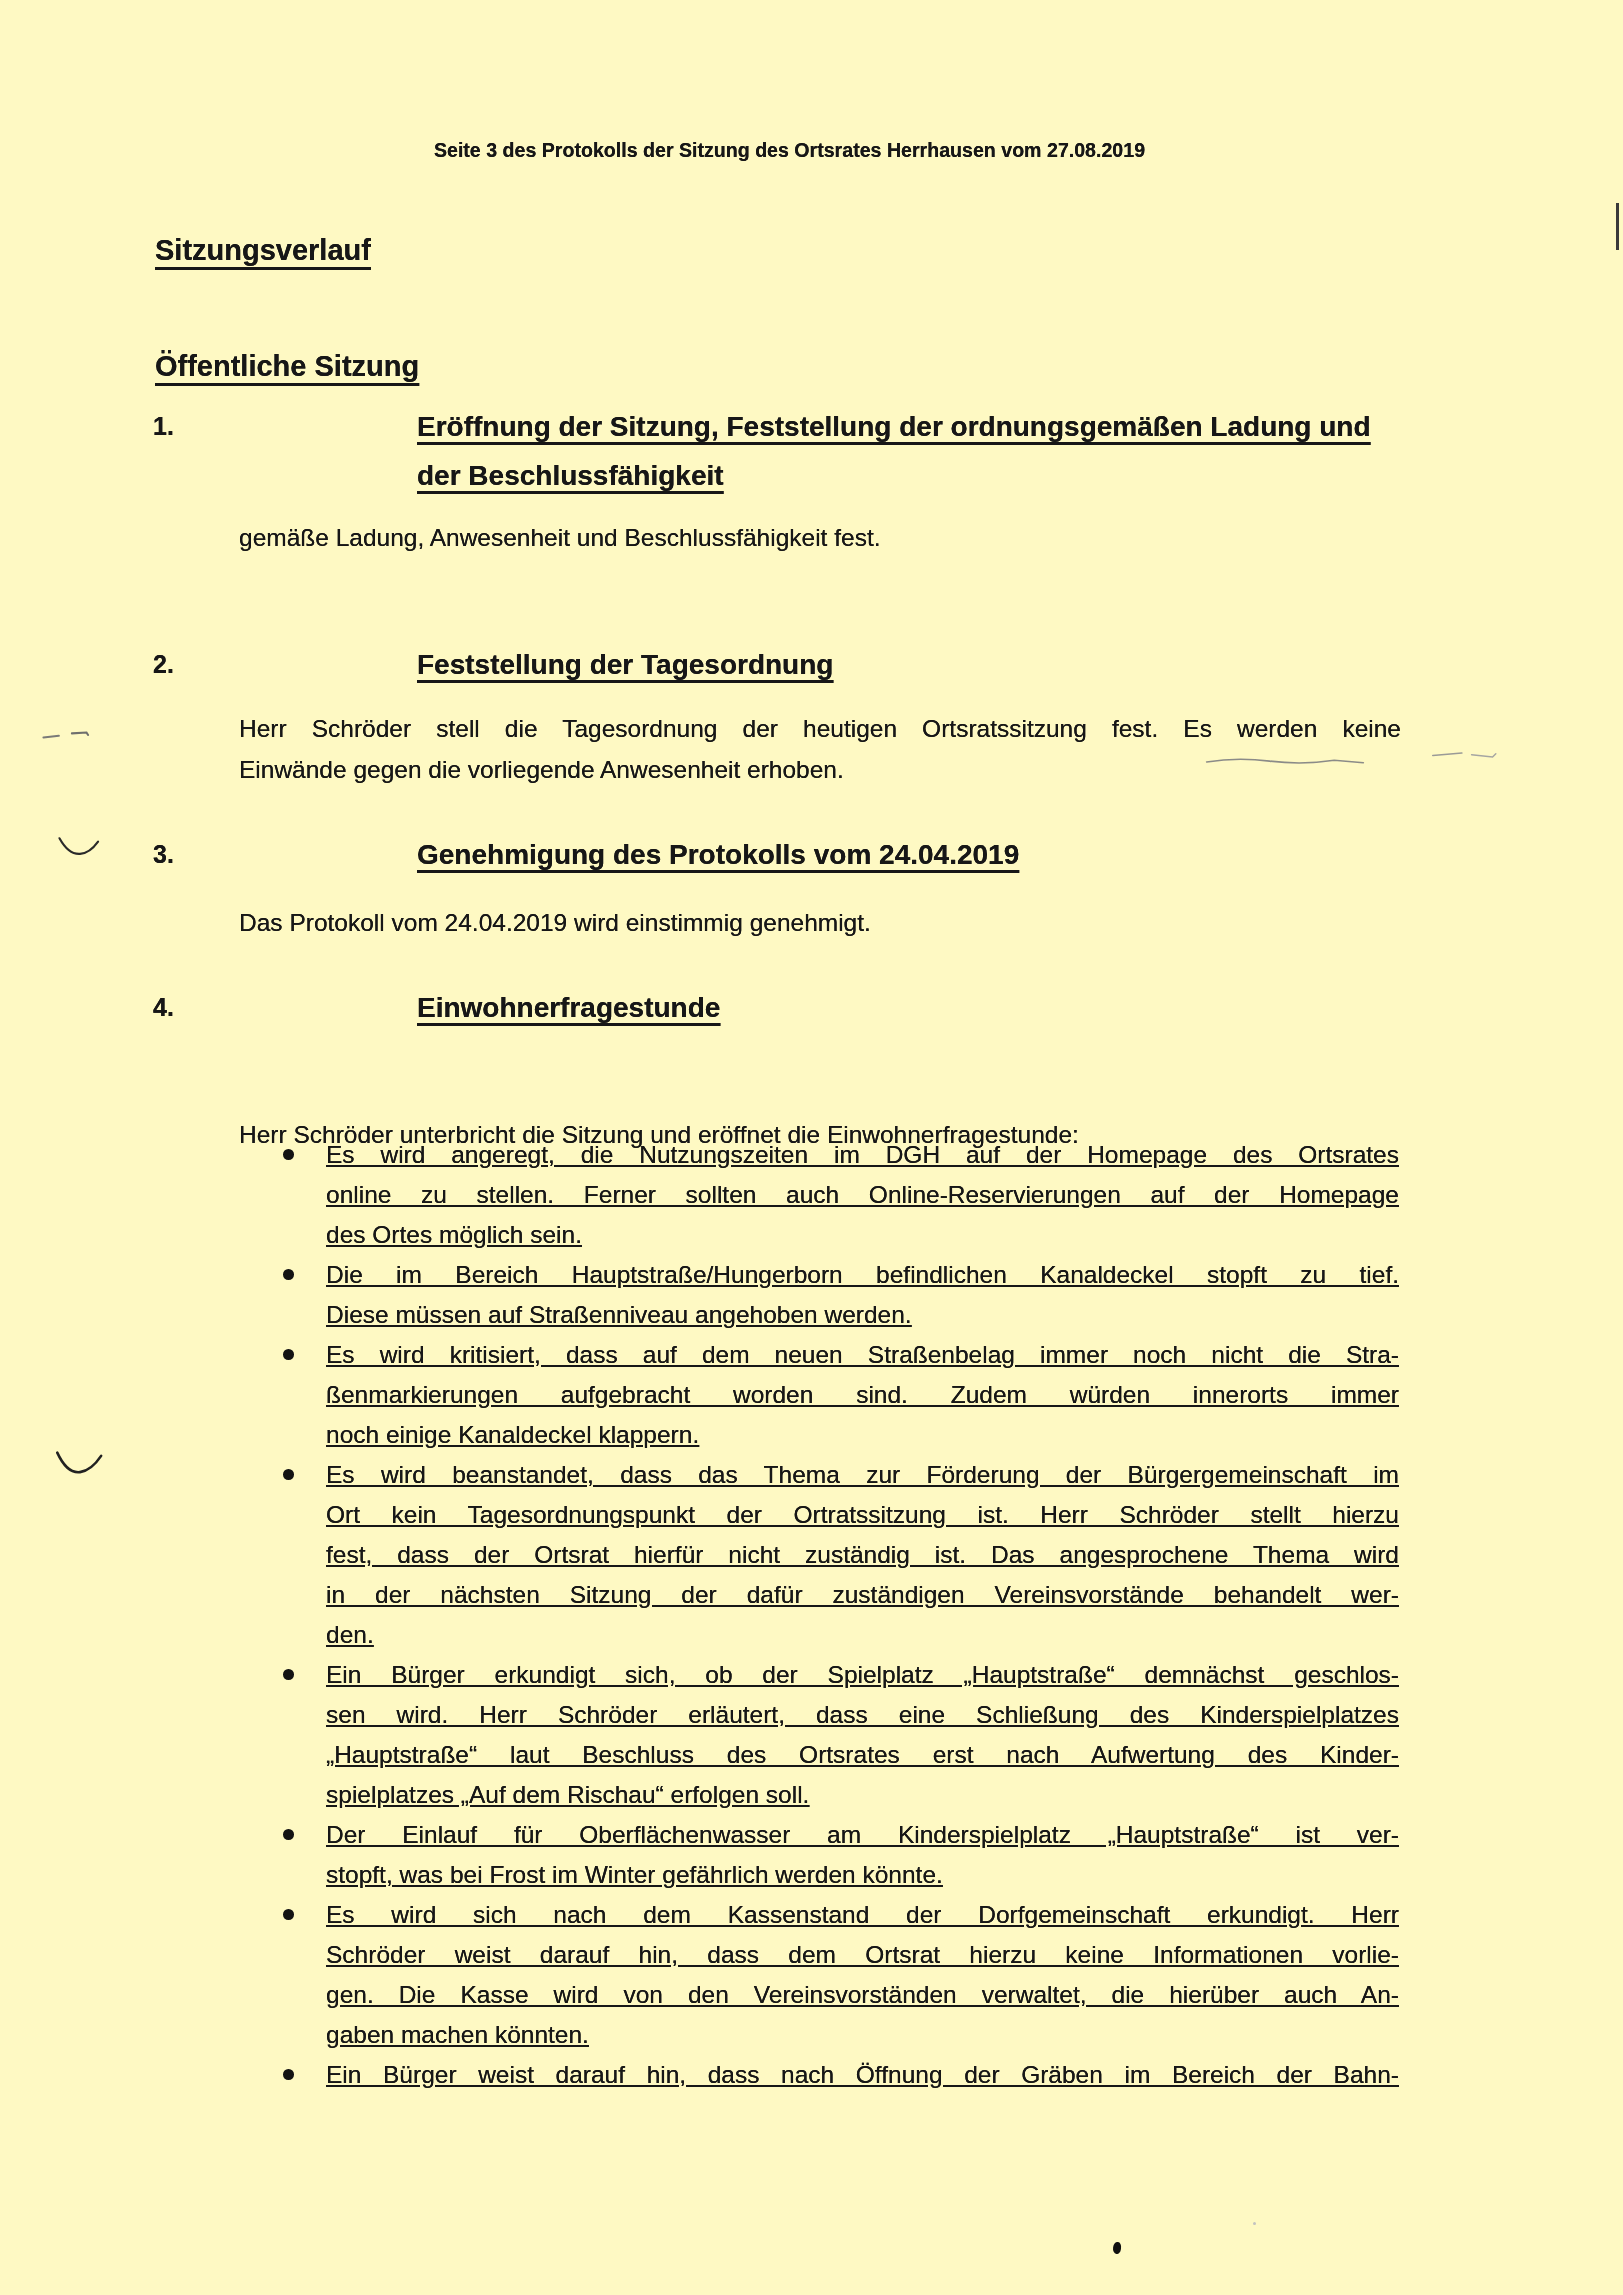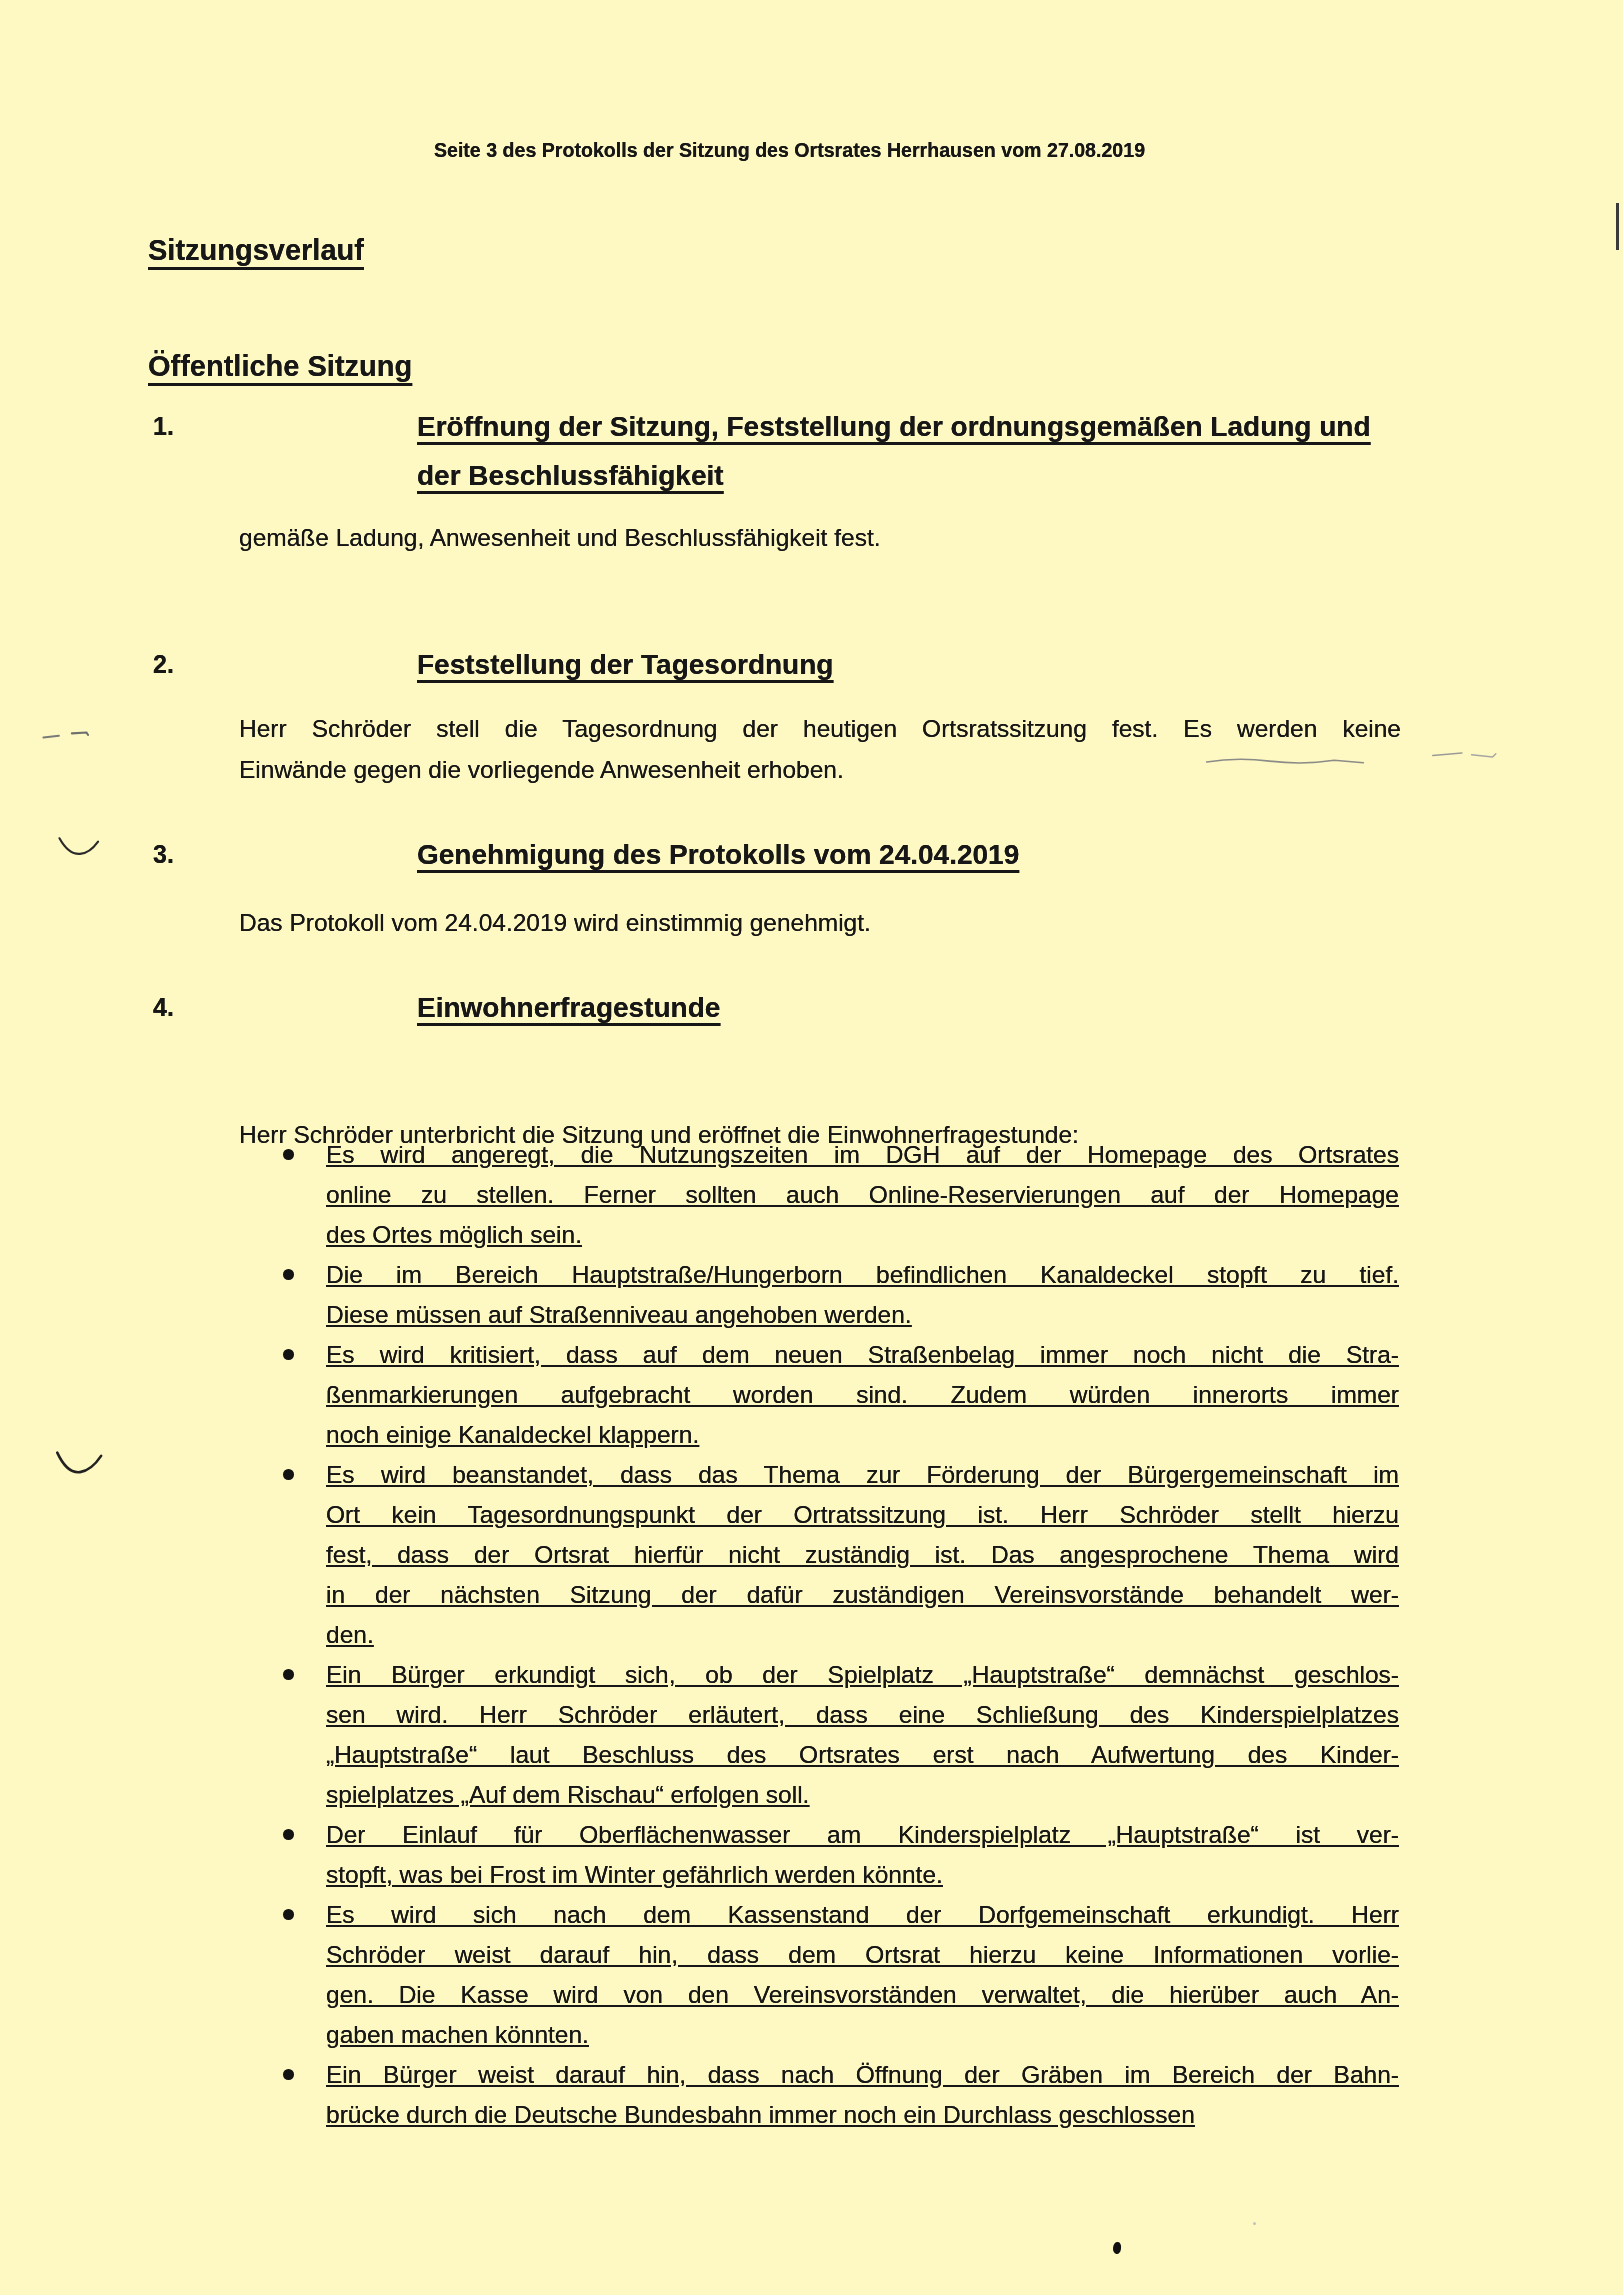--- a/index.html
+++ b/index.html
@@ -12,21 +12,21 @@
     color:#171717;
     overflow:hidden;
     text-shadow:0 0 0.5px currentColor; 
   }
   .header-line {
     position:absolute; top:139px; left:0; width:1579px;
     text-align:center;
     font-size:19.6px; font-weight:600;
   }
   .sec-heading {
-    position:absolute; left:148px;
+    position:absolute; left:155px;
     font-size:29px; font-weight:700;
     text-decoration:underline;
     text-decoration-thickness:3.3px;
     text-underline-offset:6.5px;
   }
   #sec-verlauf { top:234px; }
   #sec-public  { top:350px; }
 
   .item-num {
     position:absolute; left:153px;
@@ -178,17 +178,16 @@
       <div class="bullet">
         <div class="bullet-dot"></div>
         <div class="bline jl">Es wird sich nach dem Kassenstand der Dorfgemeinschaft erkundigt. Herr</div>
         <div class="bline jl">Schröder weist darauf hin, dass dem Ortsrat hierzu keine Informationen vorlie-</div>
         <div class="bline jl">gen. Die Kasse wird von den Vereinsvorständen verwaltet, die hierüber auch An-</div>
         <div class="bline">gaben machen könnten.</div>
       </div>
       <div class="bullet">
         <div class="bullet-dot"></div>
         <div class="bline jl">Ein Bürger weist darauf hin, dass nach Öffnung der Gräben im Bereich der Bahn-</div>
-        <div class="bline">brücke durch die Deutsche Bundesbahn immer noch ein Durchlass geschlossen</div>
       </div>
     </div>
   </div>
 
 
 </body></html>

